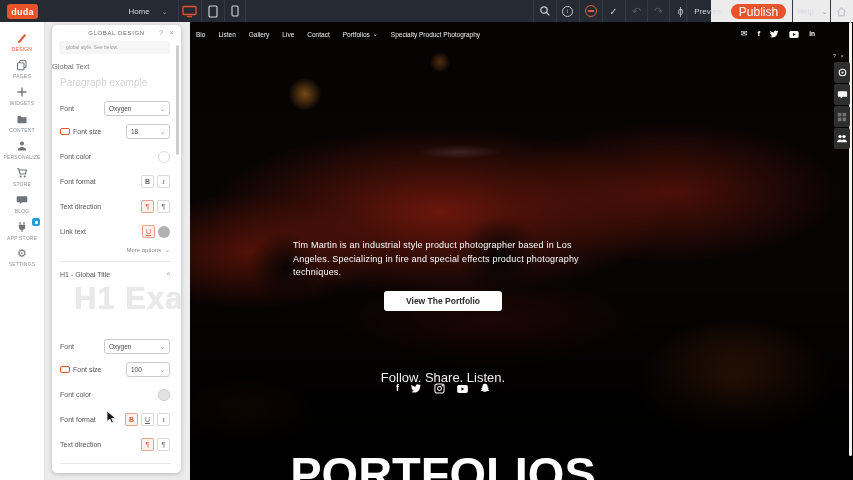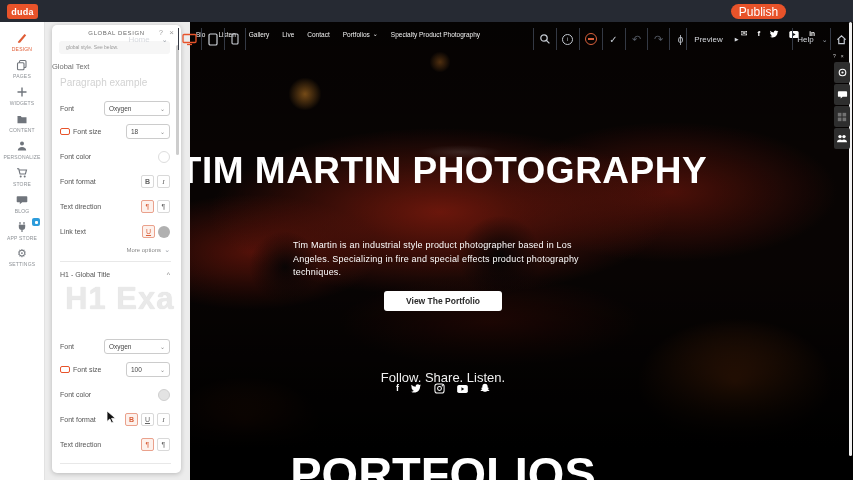--- a/index.html
+++ b/index.html
@@ -1,21 +1,21 @@
 <!DOCTYPE html>
 <html><head>
 <meta charset="utf-8">
 <style>
   * { margin:0; padding:0; box-sizing:border-box; font-family:"Liberation Sans", sans-serif; }
   html,body { background:#111; }
   #screen { position:relative; width:853px; height:480px; overflow:hidden; background:#ececec; }
 
   
-  #topbar { position:absolute; left:0; top:0; width:853px; height:22px; background:#262a33; z-index:50; }
-  .tb-item { position:absolute; top:0; height:22px; display:flex; align-items:center; justify-content:center; color:#c3c8d0;margin-top:28px; }
+  #topbar { position:absolute; left:0; top:0; width:711px; height:22px; background:#262a33; z-index:50; }
+  .tb-item { position:absolute; top:0; height:22px; display:flex; align-items:center; justify-content:center; color:#c3c8d0; }
   .tb-sep { border-left:1px solid #343944; }
   #logo { left:7px; top:4px; height:15px; width:31px; background:#e8532a; border-radius:3px; color:#fff; font-weight:bold; font-size:9px; display:flex; align-items:center; justify-content:center; position:absolute; letter-spacing:.3px; }
   #page-select { left:116px; width:64px; font-size:8px; color:#d6d9de; gap:12px; }
   .chev { font-size:7px; color:#9aa0a8; line-height:1; }
   .tb-icon { width:22px; }
   .dim { color:#565c66 !important; }
   #publish-btn { left:731px; top:4px; height:15px; width:55px; background:#e8532a; border-radius:8px; color:#fff; font-size:12px; display:flex; align-items:center; justify-content:center; position:absolute; }
   #preview-btn { left:686px; width:42px; font-size:8px; color:#d6d9de; gap:12px;padding-left:18px; }
   #help-menu { left:792px; width:40px; font-size:8px; color:#d6d9de; gap:8px; }
   .circle-icon { width:11px; height:11px; border:1.2px solid #c3c8d0; border-radius:50%; display:flex; align-items:center; justify-content:center; font-size:6px; }
@@ -46,21 +46,21 @@
   .dd { display:flex; align-items:center; justify-content:space-between; border:1px solid #ccc; border-radius:3px; height:15px; padding:0 4px; font-size:6.5px; color:#444; background:#fff; }
   .dd .chev { font-size:6px; color:#888; }
   .btn-group { display:flex; gap:3px; }
   .fbtn { width:13px; height:13px; border:1px solid #d9d9d9; border-radius:2px; display:flex; align-items:center; justify-content:center; font-size:7px; color:#666; background:#fff; }
   .fbtn.active { border-color:#eaa18c; background:#fdf1ec; color:#d9603b; }
   .fbtn.italic { font-style:italic; font-family:"Liberation Serif", serif; }
   .fbtn.underline { text-decoration:underline; }
   .swatch { width:12px; height:12px; border-radius:50%; }
   .divider { position:absolute; left:8px; right:10px; height:1px; background:#e8e8e8; }
   #gt-preview { position:absolute; left:8px; top:52px; font-size:10px; color:#d2d2d2; }
-  #h1-preview { position:absolute; left:13px; top:256px; width:120px; overflow:hidden; white-space:nowrap; font-size:31px; font-weight:bold; color:#e9e9e9; letter-spacing:1px; text-shadow:0 0 1px #d6d6d6; }
+  #h1-preview { position:absolute; left:22px; top:256px; width:120px; overflow:hidden; white-space:nowrap; font-size:31px; font-weight:bold; color:#e9e9e9; letter-spacing:1px; text-shadow:0 0 1px #d6d6d6; }
   #more-options { position:absolute; right:11px; top:221px; font-size:6px; color:#8a8a8a; display:flex; gap:3px; align-items:center; }
   #h1-collapse { font-size:7px; color:#888; }
   #panel-scroll-thumb { position:absolute; right:2px; top:20px; width:3px; height:110px; background:#cdcdcd; border-radius:2px; }
 
   
   #site { position:absolute; left:190px; top:22px; width:663px; height:458px; background:#050505; overflow:hidden; z-index:10; }
   #hero-bg { position:absolute; inset:0; background-color:#0a0504;
     background-image:
       radial-gradient(ellipse 60px 10px at 270px 130px, rgba(255,255,255,0.15), rgba(255,255,255,0) 70%),
       radial-gradient(circle 52px at 310px 235px, rgba(5,5,5,0.95), rgba(5,5,5,0) 80%),
@@ -375,21 +375,20 @@
       <svg class="ns-icon" width="9" height="8" viewBox="0 0 12 10">
           <path d="M11 1.3c-.4.2-.9.3-1.3.4.5-.3.8-.7 1-1.2-.5.3-1 .5-1.5.6C8.7.6 8.1.3 7.4.3 6.1.3 5.1 1.3 5.1 2.6c0 .2 0 .4.1.5C3.3 3 1.6 2.1.5.8.3 1.1.2 1.5.2 1.9c0 .8.4 1.5 1 1.9-.4 0-.7-.1-1-.3v.1c0 1.1.8 2 1.8 2.2-.2.1-.4.1-.6.1H1c.3.9 1.1 1.6 2.1 1.6-.8.6-1.8 1-2.9 1H0c1 .7 2.2 1 3.5 1 4.2 0 6.5-3.5 6.5-6.5v-.3c.4-.3.8-.7 1-1.2z" fill="#fff"></path>
         </svg>
       <svg class="ns-icon" width="10" height="7" viewBox="0 0 12 9">
           <rect x="0" y="0" width="12" height="9" rx="2" fill="#fff"></rect>
           <path d="M4.8 2.6 L8 4.5 L4.8 6.4 Z" fill="#0a0a0a"></path>
         </svg>
       <span class="ns-icon" style="font-weight:bold;font-size:6.5px;">in</span>
     </div>
 
-    <div class="center-abs" id="hero-title">TIM MARTIN PHOTOGRAPHY</div>
     <div class="center-abs" id="hero-body">Tim Martin is an industrial style product photographer based in Los Angeles. Specializing in fire and special effects product photography techniques.</div>
     <div class="center-abs" id="hero-cta">View The Portfolio</div>
 
     <div class="center-abs" id="follow-text">Follow. Share. Listen.</div>
     <div class="center-abs" id="follow-social">
       <span class="fs-icon" style="font-size:9px;">f</span>
       <svg width="11" height="9" viewBox="0 0 12 10">
           <path d="M11 1.3c-.4.2-.9.3-1.3.4.5-.3.8-.7 1-1.2-.5.3-1 .5-1.5.6C8.7.6 8.1.3 7.4.3 6.1.3 5.1 1.3 5.1 2.6c0 .2 0 .4.1.5C3.3 3 1.6 2.1.5.8.3 1.1.2 1.5.2 1.9c0 .8.4 1.5 1 1.9-.4 0-.7-.1-1-.3v.1c0 1.1.8 2 1.8 2.2-.2.1-.4.1-.6.1H1c.3.9 1.1 1.6 2.1 1.6-.8.6-1.8 1-2.9 1H0c1 .7 2.2 1 3.5 1 4.2 0 6.5-3.5 6.5-6.5v-.3c.4-.3.8-.7 1-1.2z" fill="#fff"></path>
         </svg>
       <svg width="11" height="11" viewBox="0 0 12 12">

